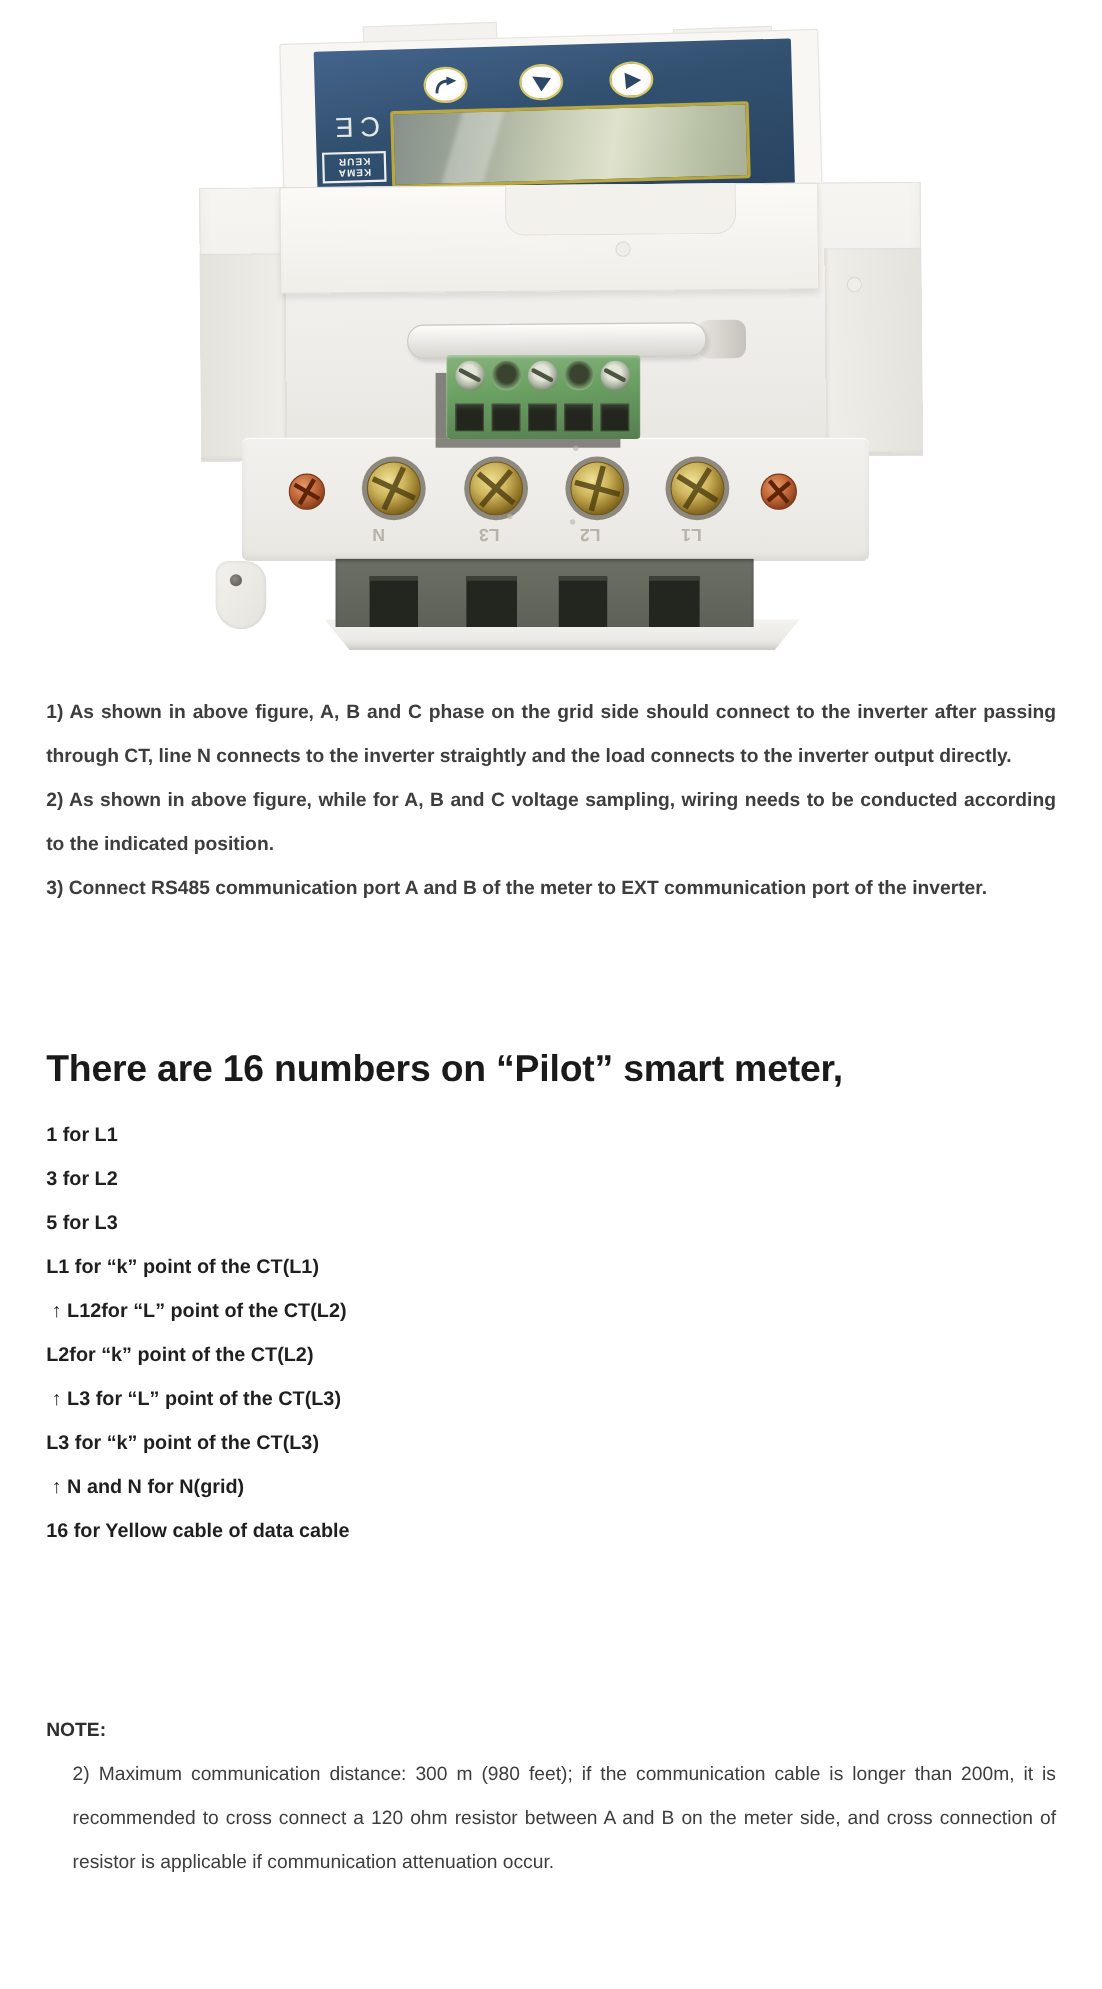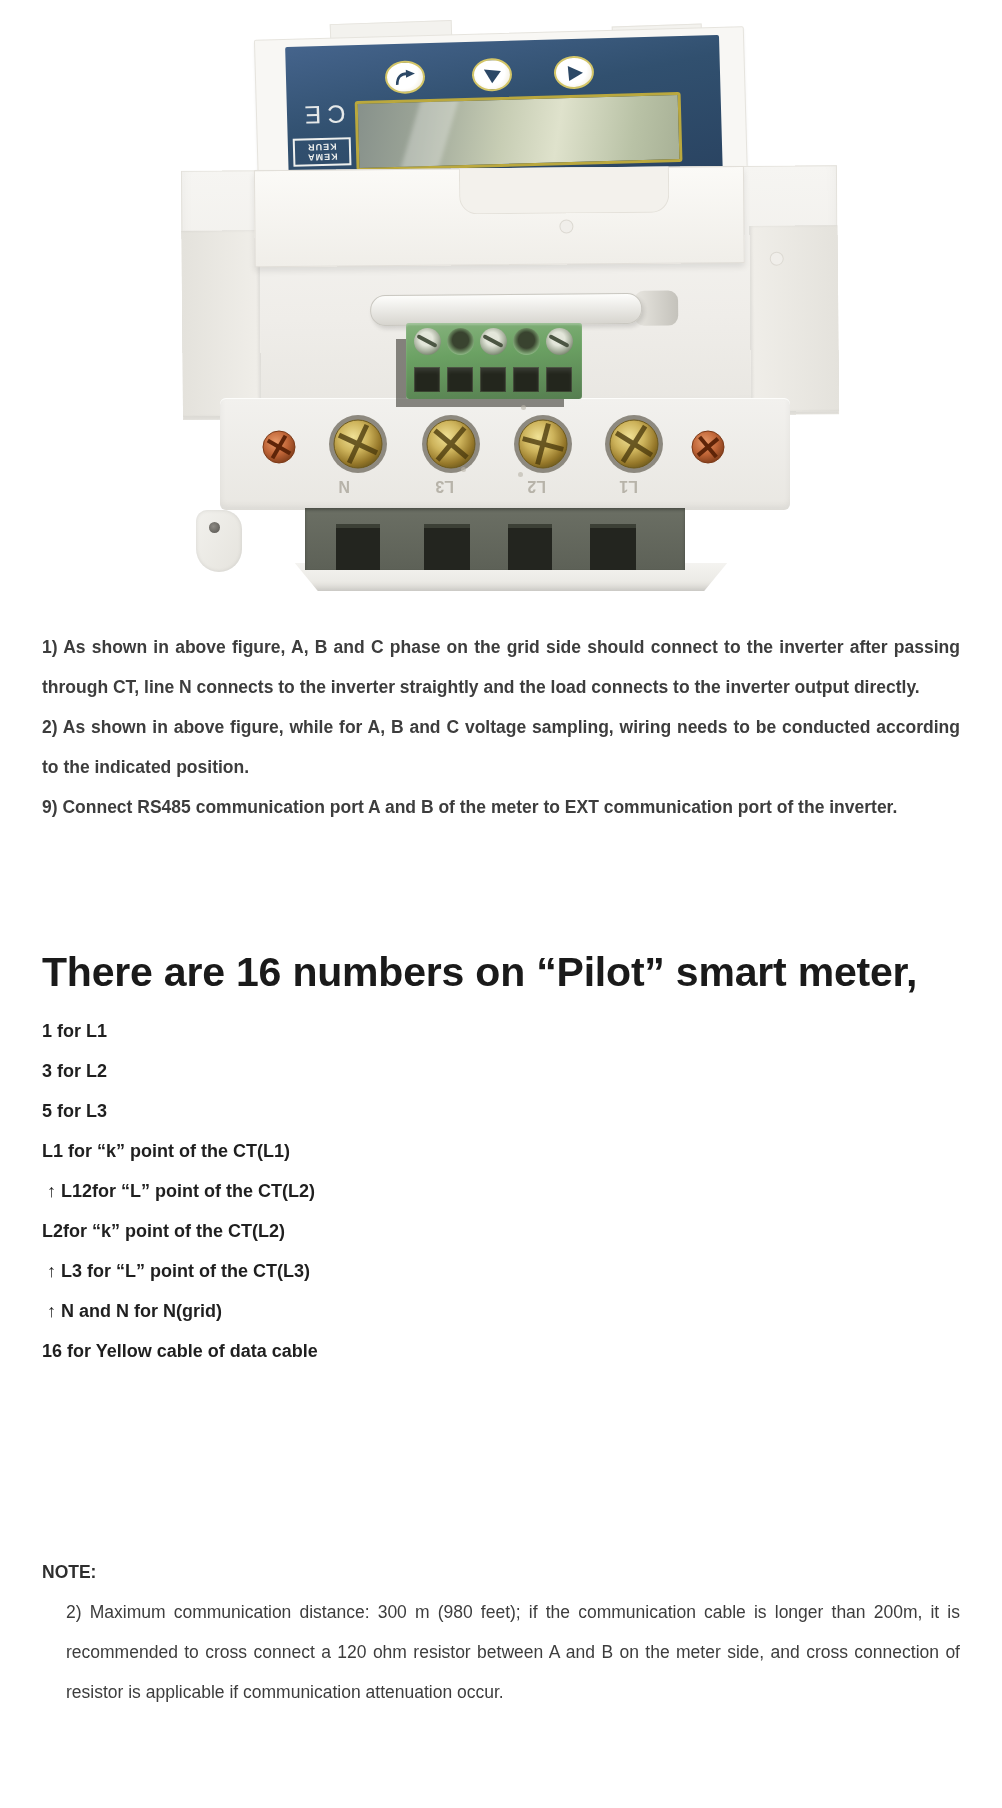--- a/index.html
+++ b/index.html
@@ -133,21 +133,21 @@
   .base-strip { left:120px; top:548px; width:460px; height:28px; z-index:3;
     background:linear-gradient(#f4f3f0,#e7e5e0);
     clip-path:polygon(3% 0, 97% 0, 92% 100%, 8% 100%);
     box-shadow:inset 0 -6px 8px -4px rgba(0,0,0,.18); }
 
   
   .instructions { position:absolute; left:42px; top:627px; width:918px;font-weight:bold; }
   .instructions p { margin:0; font-size:17.5px; line-height:40px; color:#3d3d3d; text-align:justify; }
 
   .heading { position:absolute; left:42px; top:951px; margin:0; width:918px;
-    font-size:41px; line-height:42px; font-weight:bold; color:#1a1a1a; letter-spacing:-.2px; }
+    font-size:34px; line-height:42px; font-weight:bold; color:#1a1a1a; letter-spacing:-.2px; }
 
   .meter-list { position:absolute; left:42px; top:1011px; width:918px; }
   .meter-list div { font-size:18px; line-height:40px; font-weight:bold; color:#1f1f1f; white-space:pre-wrap; }
 
   .note { position:absolute; left:42px; top:1552px; width:918px; }
   .note p { margin:0; font-size:17.5px; line-height:40px; color:#3d3d3d; }
   .note .note-label { font-weight:bold; color:#2e2e2e; }
   .note .just { text-align:justify;margin-left:24px; }
 </style>
 </head>
@@ -292,33 +292,34 @@
       <div class="slot sl4"></div>
     </div>
     <div class="ear">
       <div class="ear-hole"></div>
     </div>
   </figure>
 
   <section class="instructions">
     <p>1) As shown in above figure, A, B and C phase on the grid side should connect to the inverter after passing through CT, line N connects to the inverter straightly and the load connects to the inverter output directly.</p>
     <p>2) As shown in above figure, while for A, B and C voltage sampling, wiring needs to be conducted according to the indicated position.</p>
-    <p>9) Connect RS485 communication port A and B of the meter to EXT communication port of the inverter.</p>
+    <p>3) Connect RS485 communication port A and B of the meter to EXT communication port of the inverter.</p>
   </section>
 
   <h1 class="heading">There are 16 numbers on “Pilot” smart meter,</h1>
 
   <section class="meter-list">
     <div>1 for L1</div>
     <div>3 for L2</div>
     <div>5 for L3</div>
     <div>L1 for “k” point of the CT(L1)</div>
     <div> ↑ L12for “L” point of the CT(L2)</div>
     <div>L2for “k” point of the CT(L2)</div>
     <div> ↑ L3 for “L” point of the CT(L3)</div>
+    <div>L3 for “k” point of the CT(L3)</div>
     <div> ↑ N and N for N(grid)</div>
     <div>16 for Yellow cable of data cable</div>
   </section>
 
   <section class="note">
     <p class="note-label">NOTE:</p>
     <p class="just">2) Maximum communication distance: 300 m (980 feet); if the communication cable is longer than 200m, it is recommended to cross connect a 120 ohm resistor between A and B on the meter side, and cross connection of resistor is applicable if communication attenuation occur.</p>
   </section>
 
 </div>

